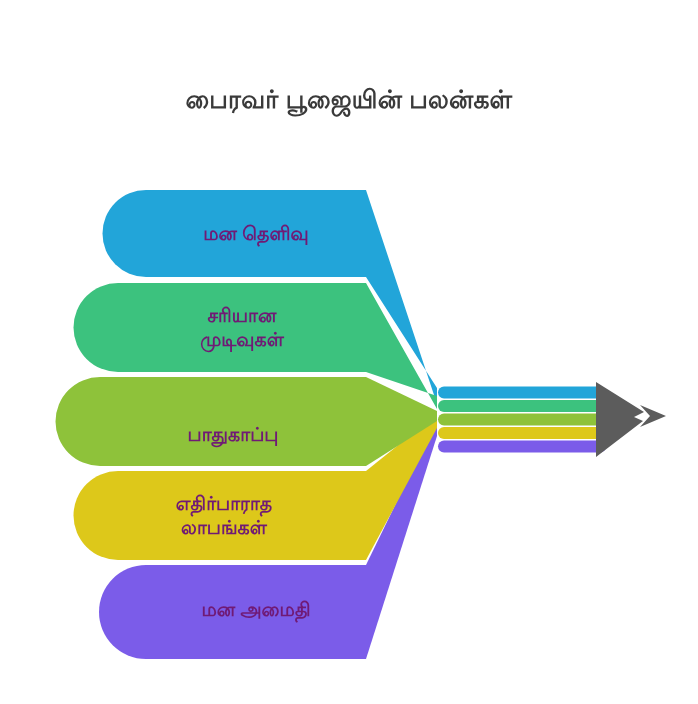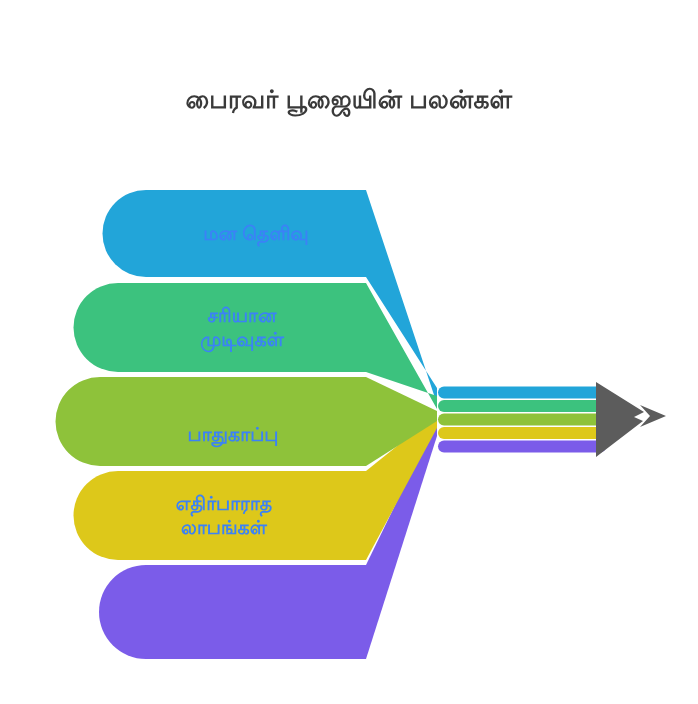--- a/index.html
+++ b/index.html
@@ -32,21 +32,21 @@
     line-height: 1.2;
     margin-top: 40px;
   }
   #funnel-svg {
     position: absolute;
     left: 0;
     top: 0;
   }
   .band-label {
     position: absolute;
-    color: #3b82f6;
+    color: #701a75;
     font-size: 19px;
     font-weight: bold;
     text-align: center;
     line-height: 1.25;
     white-space: pre-line;
     pointer-events: none;
   }
 </style>
 </head>
 <body>
@@ -105,14 +105,15 @@
   <div class="band-label" style="left:146px; top:222px; width:220px;">மன தெளிவு</div>
 
   <div class="band-label" style="left:118px; top:304px; width:248px;">சரியான
 முடிவுகள்</div>
 
   <div class="band-label" style="left:100px; top:423px; width:266px;">பாதுகாப்பு</div>
 
   <div class="band-label" style="left:100px; top:492px; width:248px;">எதிர்பாராத
 லாபங்கள்</div>
 
+  <div class="band-label" style="left:146px; top:598px; width:220px;">மன அமைதி</div>
 
 </div>
 
 </body></html>

